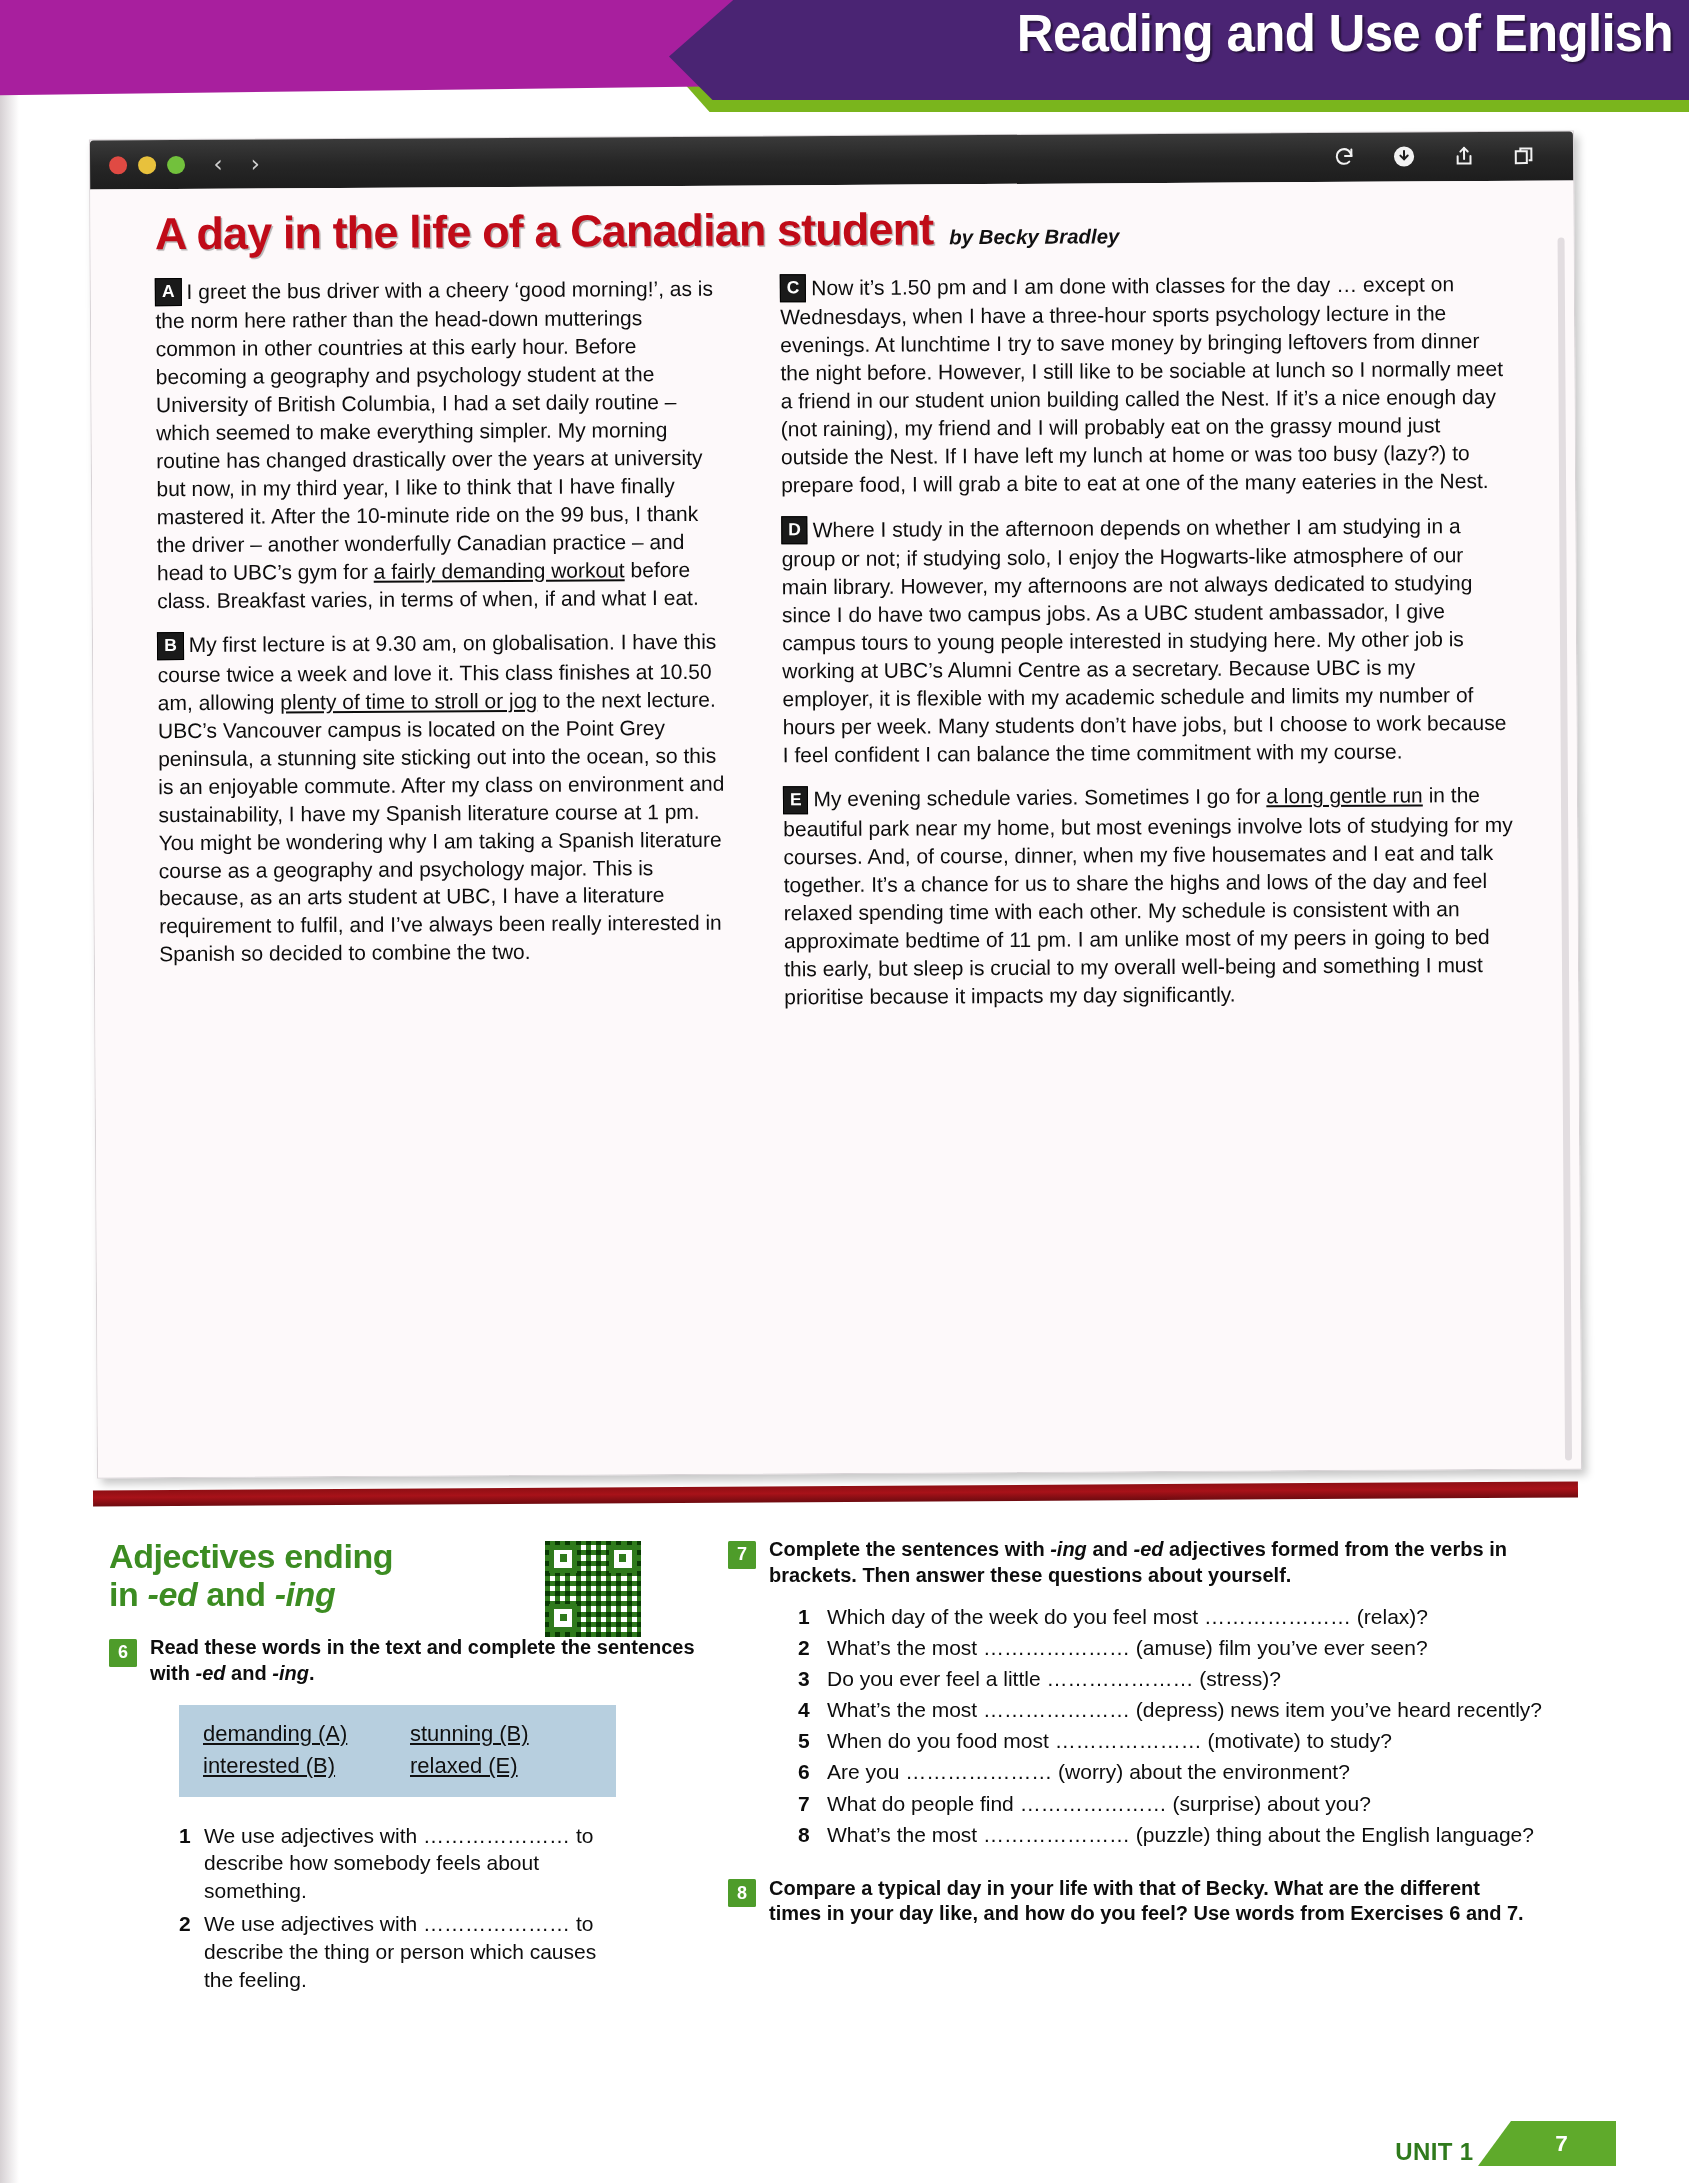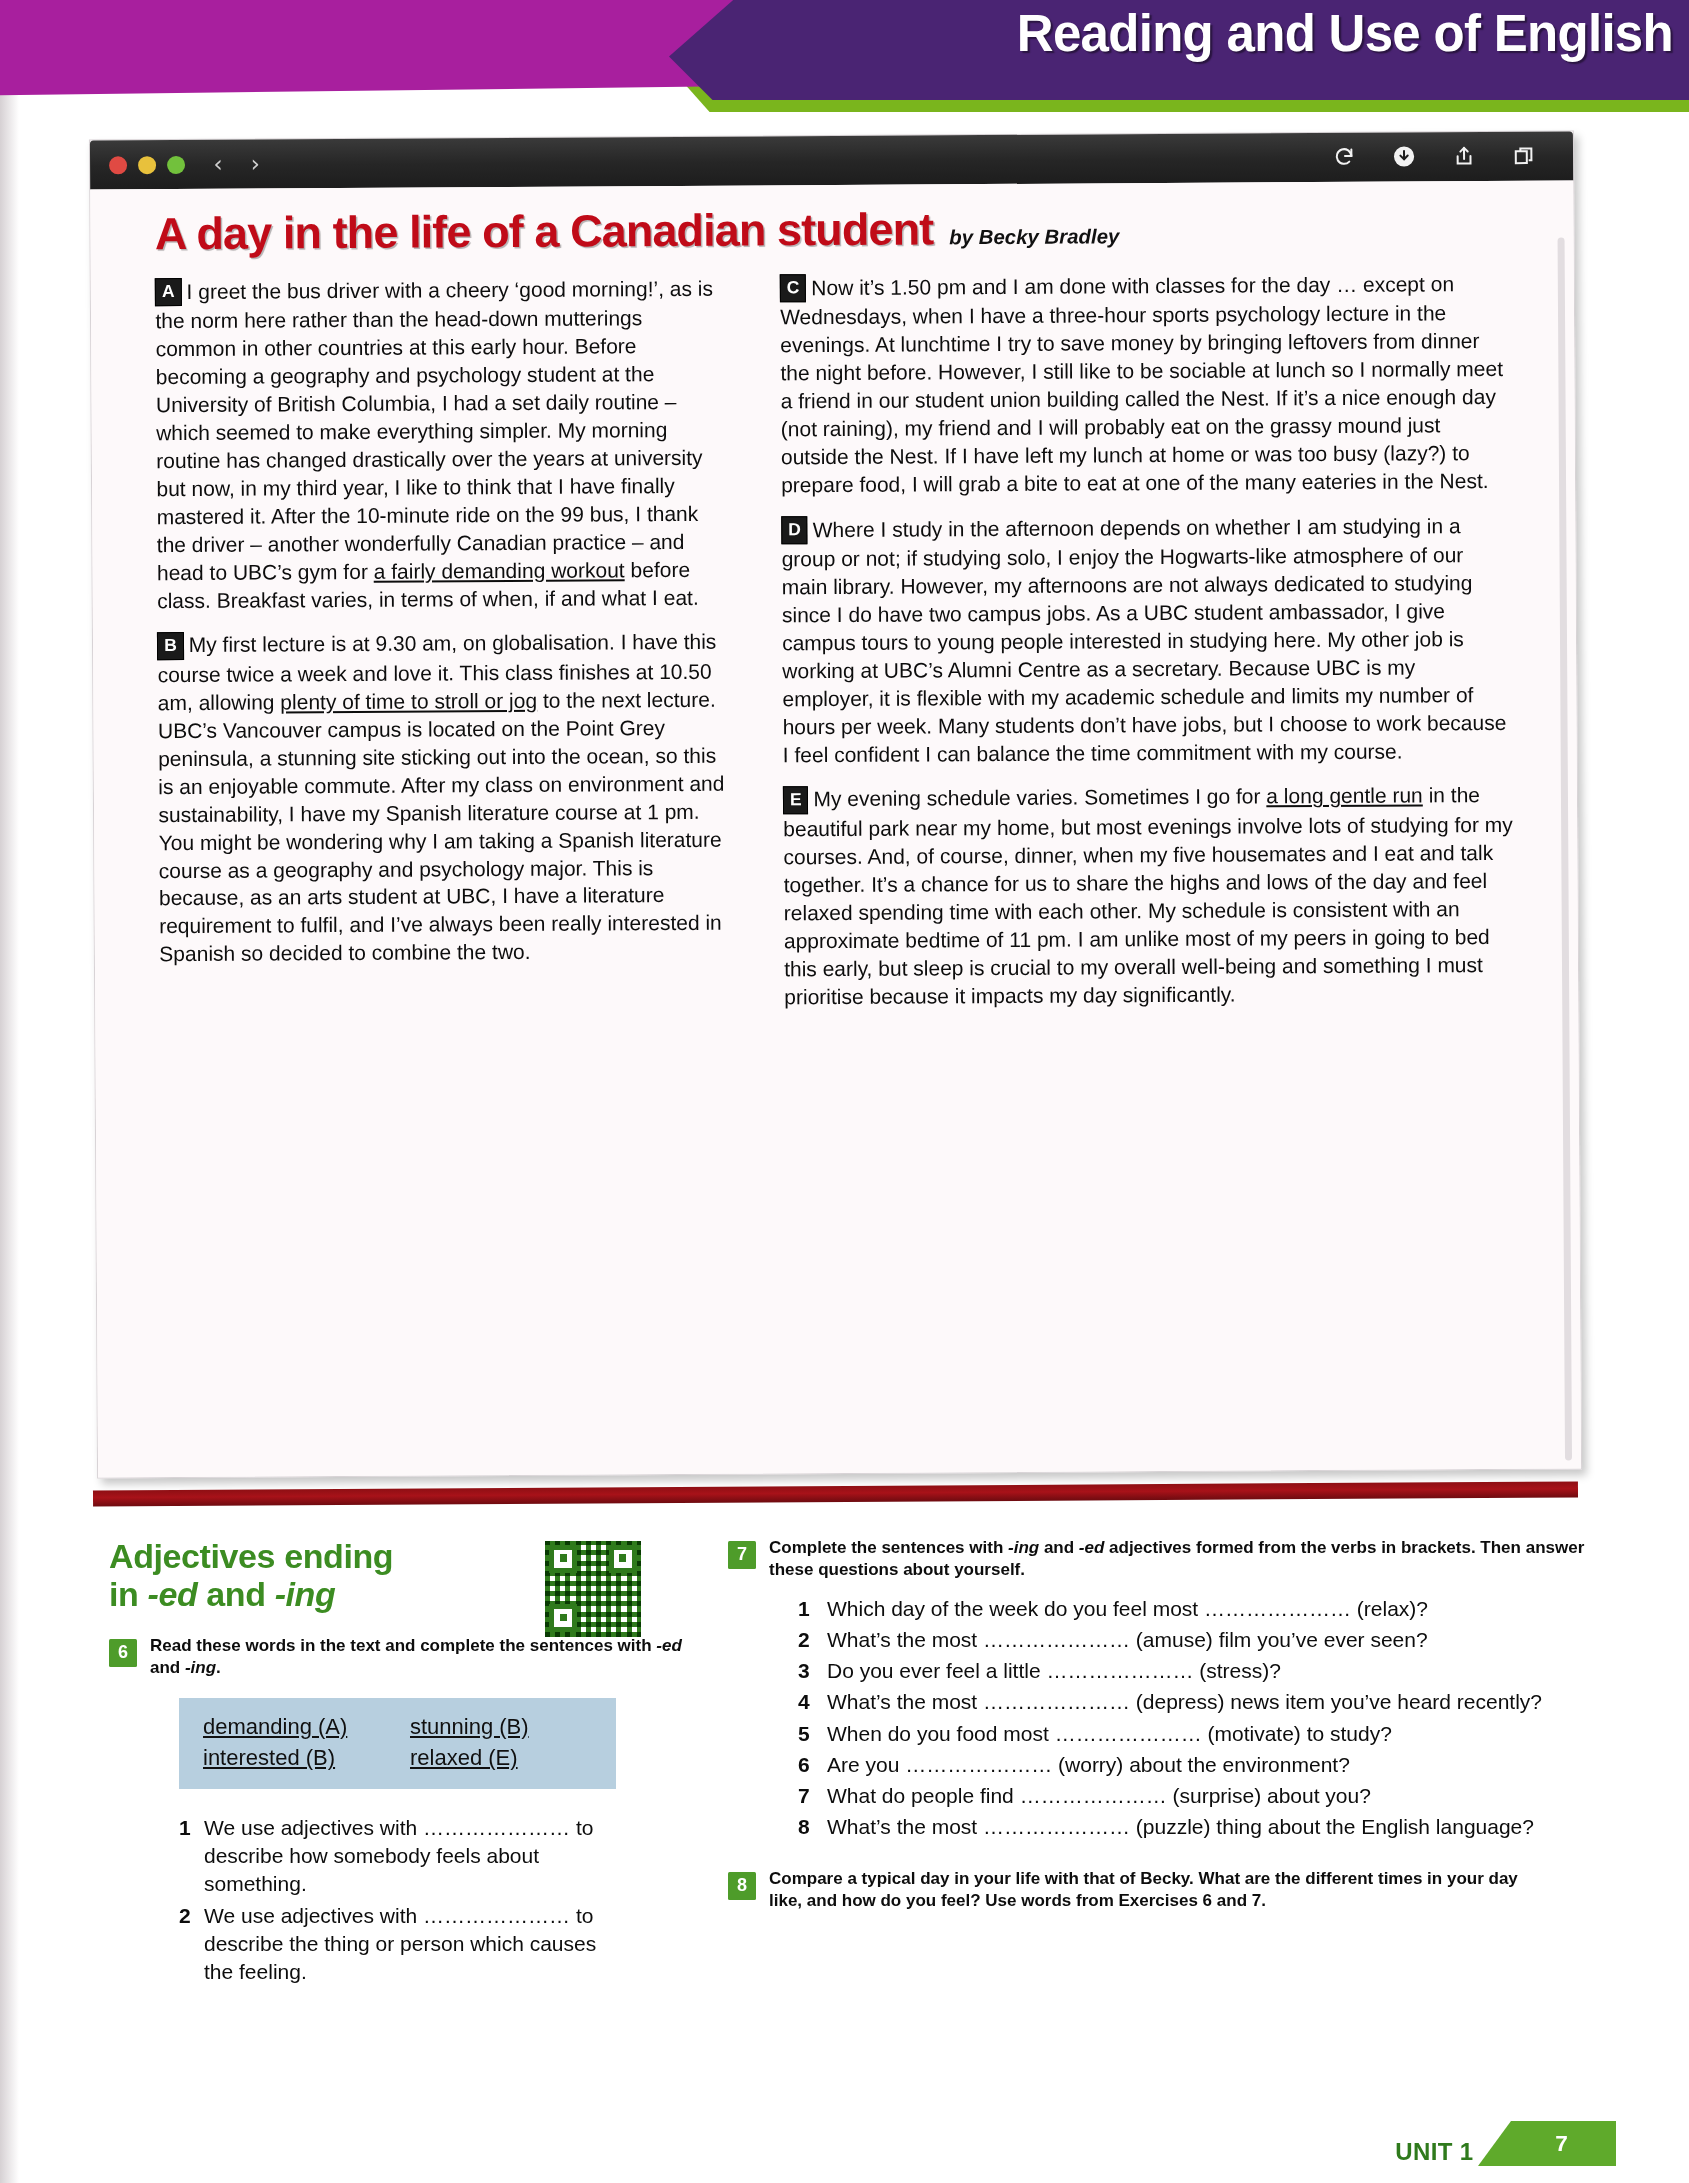--- a/index.html
+++ b/index.html
@@ -243,21 +243,21 @@
     width: 28px; height: 28px;
     background: #4e9c2a;
     color: #ffffff;
     font-size: 18px; font-weight: bold;
     display: flex; align-items: center; justify-content: center;
     margin-right: 13px;
     margin-top: 3.6px;
     border-radius: 1.5px;
   }
   .ex-body {
-    font-size: 17px; font-weight: bold; line-height: 1.27; color: #0d0d0d;
+    font-size: 20px; font-weight: bold; line-height: 1.27; color: #0d0d0d;
   }
   .ex-body em { font-style: italic; }
 
   #word-box {
     margin: 19px 0 0 70px;
     width: 437px;
     background: #b7cfdf;
     padding: 13px 0 14.6px 0;
     text-align: center;
     font-size: 22px;

